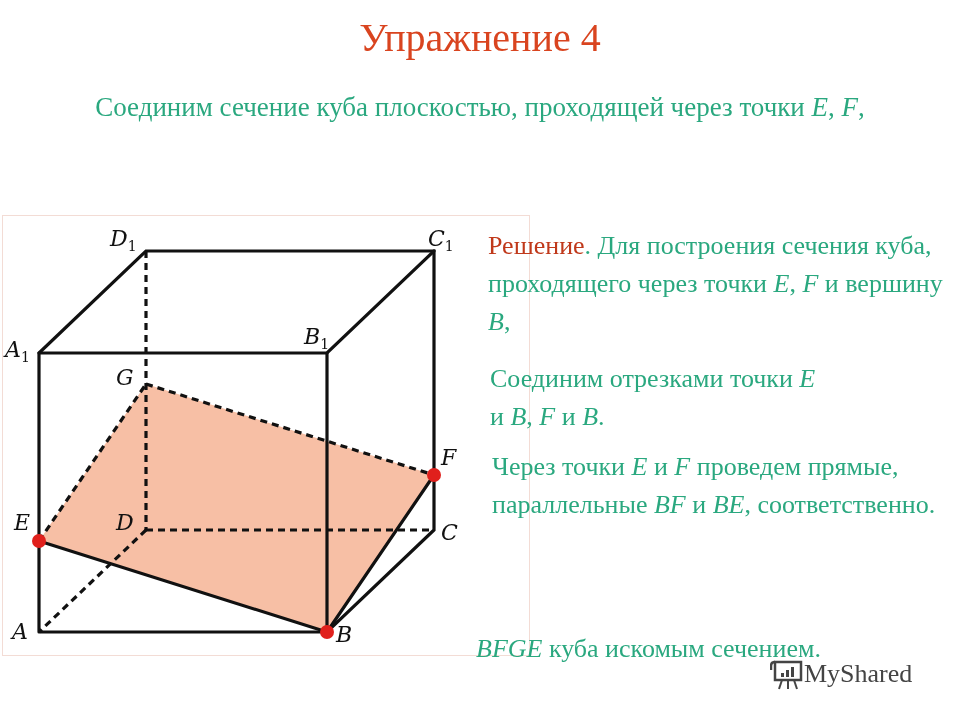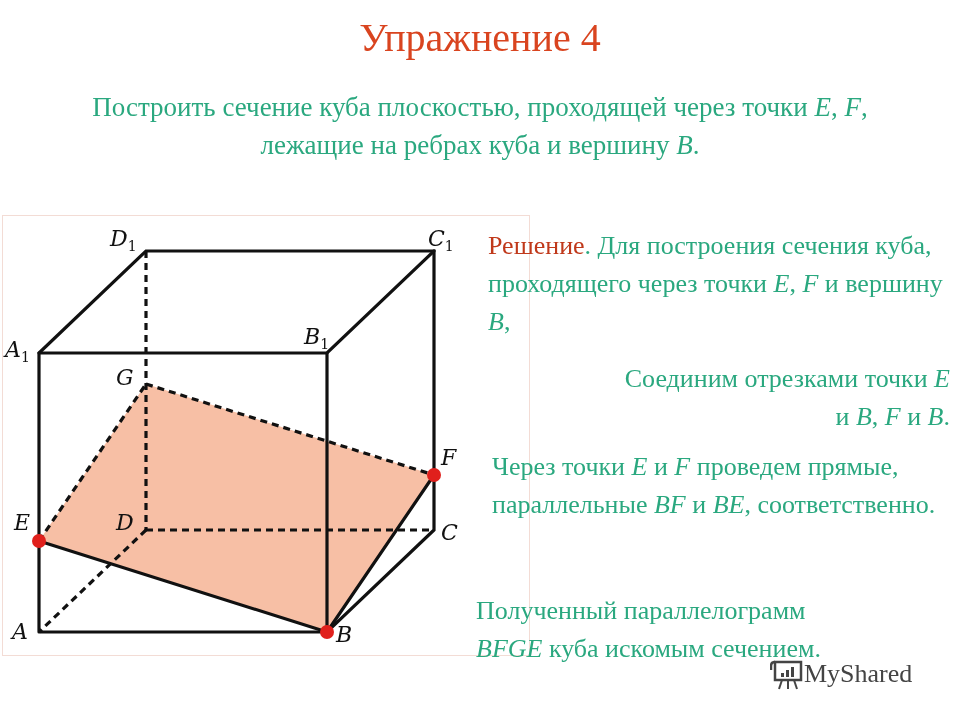--- a/index.html
+++ b/index.html
@@ -9,39 +9,36 @@
            font-size:40px; color:#d9441f; line-height:48px; }
   .task { position:absolute; left:0; top:88px; width:960px; text-align:center;
           font-size:27px; color:#2aa87f; line-height:38px; }
   .task i, .txt i { font-style:italic; }
   .figure { position:absolute; left:2px; top:215px; width:528px; height:441px;
             border:1px solid #f3dcd5; background:#ffffff; box-sizing:border-box; }
   .figure svg { position:absolute; left:-3px; top:-216px; }
   .txt { position:absolute; font-size:26px; color:#2aa87f; line-height:38px; }
   .red { color:#c0391b; }
   .p1 { left:476px; top:227px; width:480px;margin-left:12px; }
-  .p2 { left:490px; top:360px; width:460px;text-align:right; }
+  .p2 { left:490px; top:360px; width:460px; }
   .p3 { left:492px; top:448px; width:480px; }
   .p4 { left:476px; top:592px; width:480px; }
   .watermark { position:absolute; left:770px; top:656px; height:36px; display:flex; align-items:center;
                font-family:Liberation Serif, serif; font-size:26px; color:#444; }
   .lbl { font-family:"DejaVu Serif",serif; font-style:italic; font-size:22px; fill:#111; }
   .sub { font-size:14px; font-style:normal; }
 </style>
 </head>
 <body>
 
 <div class="title">Упражнение 4</div>
 
 <div class="task">
   <div>
-    <span>Построить сечение куба плоскостью, проходящей через точки </span><i>E</i><span>, </span><i>F</i><span>,</span>
-  </div>
-  <div>
-    <span>лежащие на ребрах куба и вершину </span><i>B</i><span>.</span>
+    <span>Соединим сечение куба плоскостью, проходящей через точки </span><i>E</i><span>, </span><i>F</i><span>,</span>
   </div>
 </div>
 
 <div class="figure">
   <svg width="470" height="680" viewBox="0 0 470 680">
 
     <polygon points="39,541 146,384 434,475 327,632" fill="#f7bfa5" stroke="none"></polygon>
 
     <g stroke="#111" stroke-width="3.2" stroke-dasharray="7,5" fill="none">
       <line x1="146" y1="251" x2="146" y2="530"></line>
@@ -84,21 +81,21 @@
 <div class="txt p2">
   <span>Соединим отрезками точки </span><i>E</i><br>
   <span> и </span><i>B</i><span>, </span><i>F</i><span> и </span><i>B</i><span>.</span>
 </div>
 
 <div class="txt p3">
   <span>Через точки </span><i>E</i><span> и </span><i>F</i><span> проведем прямые, параллельные </span><i>BF</i><span> и </span><i>BE</i><span>, соответственно.</span>
 </div>
 
 <div class="txt p4">
-  <span>Полученный параллелограмм </span><br><i>BFGE</i><span> куба искомым сечением.</span>
+  <br><i>BFGE</i><span> куба искомым сечением.</span>
 </div>
 
 <div class="watermark">
   <svg width="34" height="32" viewBox="0 0 34 32">
     <rect x="5" y="4" width="26" height="18" fill="none" stroke="#444" stroke-width="2.5"></rect>
     <path d="M5 4 Q1 4 1 8 L1 12" fill="none" stroke="#444" stroke-width="2.5"></path>
     <rect x="11" y="15" width="3" height="4" fill="#444"></rect>
     <rect x="16" y="12" width="3" height="7" fill="#444"></rect>
     <rect x="21" y="9" width="3" height="10" fill="#444"></rect>
     <line x1="12" y1="22" x2="9" y2="31" stroke="#444" stroke-width="2"></line>

